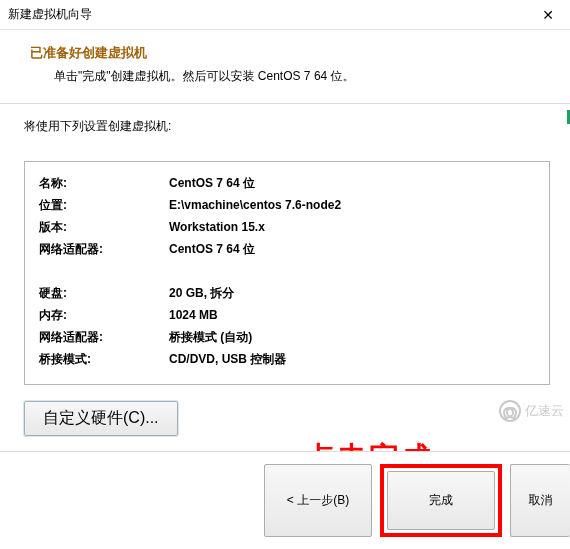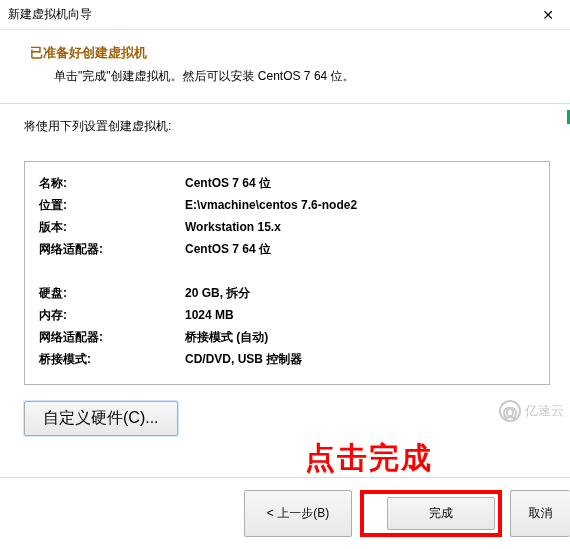--- a/index.html
+++ b/index.html
@@ -1,15 +1,15 @@
 <!DOCTYPE html>
 <html><head>
 <meta charset="utf-8">
 <style>
-  * { box-sizing: border-box; gap: 16px; }
+  * { box-sizing: border-box; }
   body {
     margin: 0;
     font-family: "Microsoft YaHei", "Segoe UI", sans-serif;
     font-size: 12px;
     background: #fff;
     width: 570px;
     height: 549px;
     position: relative;
     overflow: hidden;
   }
@@ -69,34 +69,34 @@
     padding: 12px 8px 12px 0;
     display: flex;
     justify-content: flex-end;
     gap: 8px;
     background: #fff;
   }
   .nav-btn {
     background: linear-gradient(#f7f7f7, #e8e8e8);
     border: 1px solid #adadad;
     border-radius: 2px;
-    padding: 7px 0;
+    padding: 20px 0;
     font-size: 12px;
     font-family: inherit;
     min-width: 108px;
     text-align: center;
     cursor: default;
   }
   .cancel-btn { min-width: 60px; border-right: none; margin-right: -8px; }
   .finish-wrap {
     border: 4px solid #ff0000;
     padding: 3px;
     display: inline-flex;
   }
-  .finish-wrap .nav-btn { min-width: 108px; margin-left: 20px; }
+  .finish-wrap .nav-btn { min-width: 108px; }
   .watermark {
     position: absolute;
     right: 6px;
     top: 400px;
     display: flex;
     align-items: center;
     gap: 4px;
     color: #c9c9c9;
     font-size: 13px;
   }

